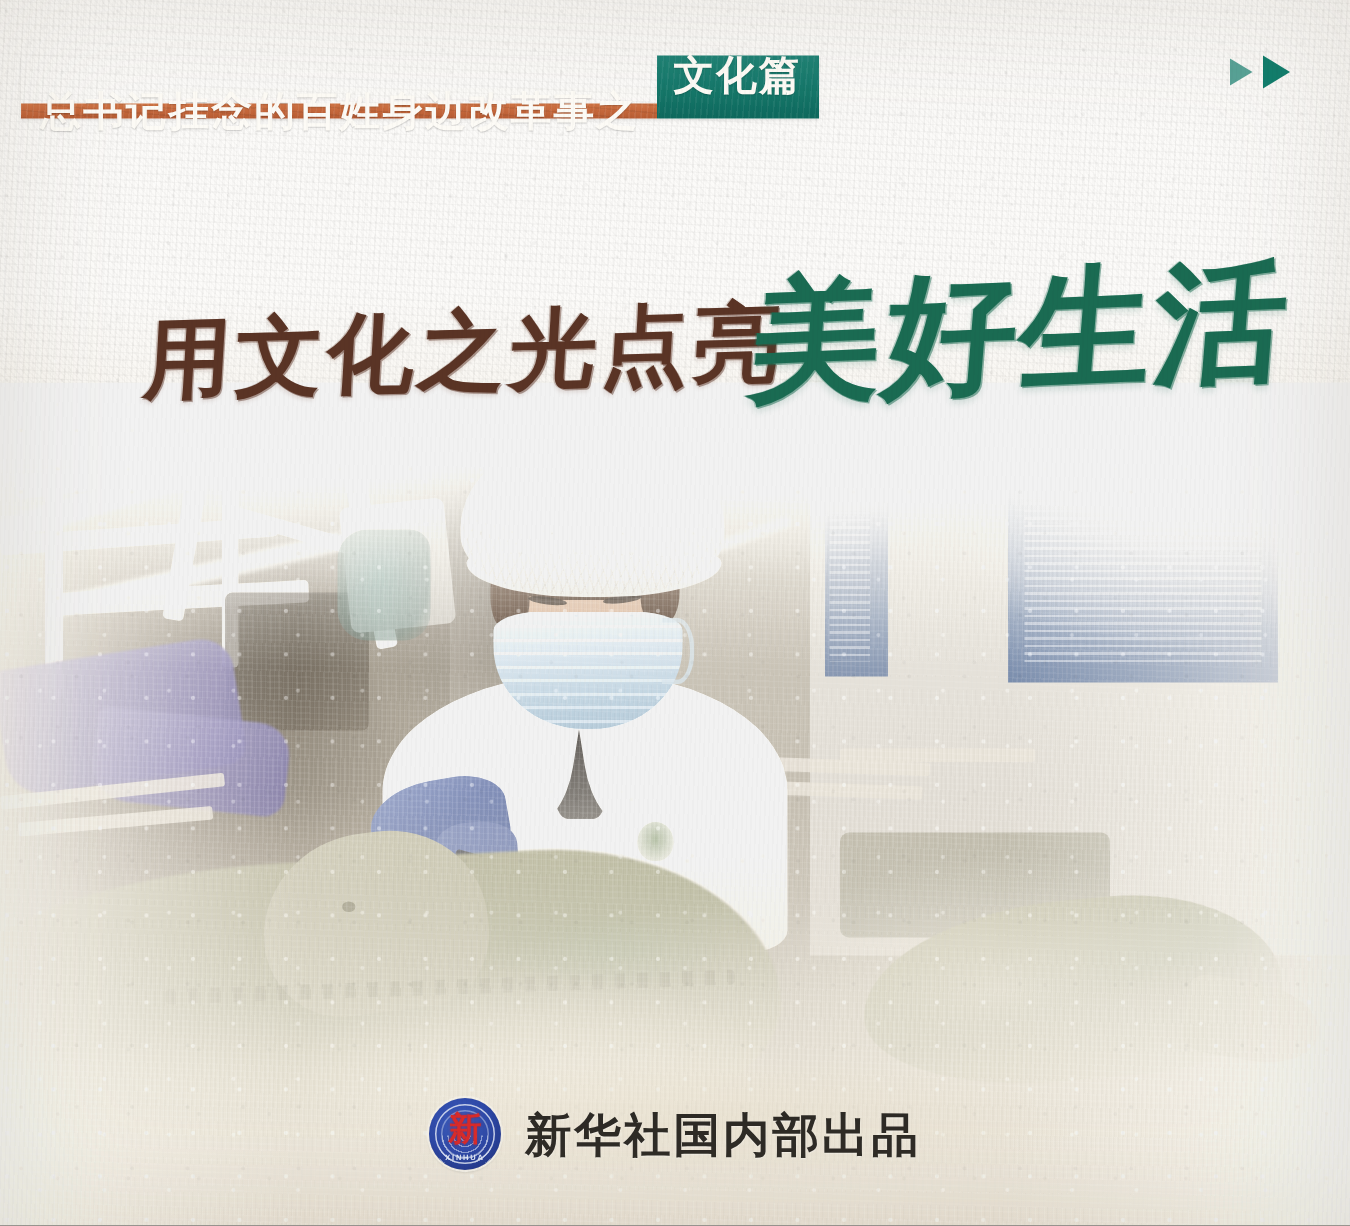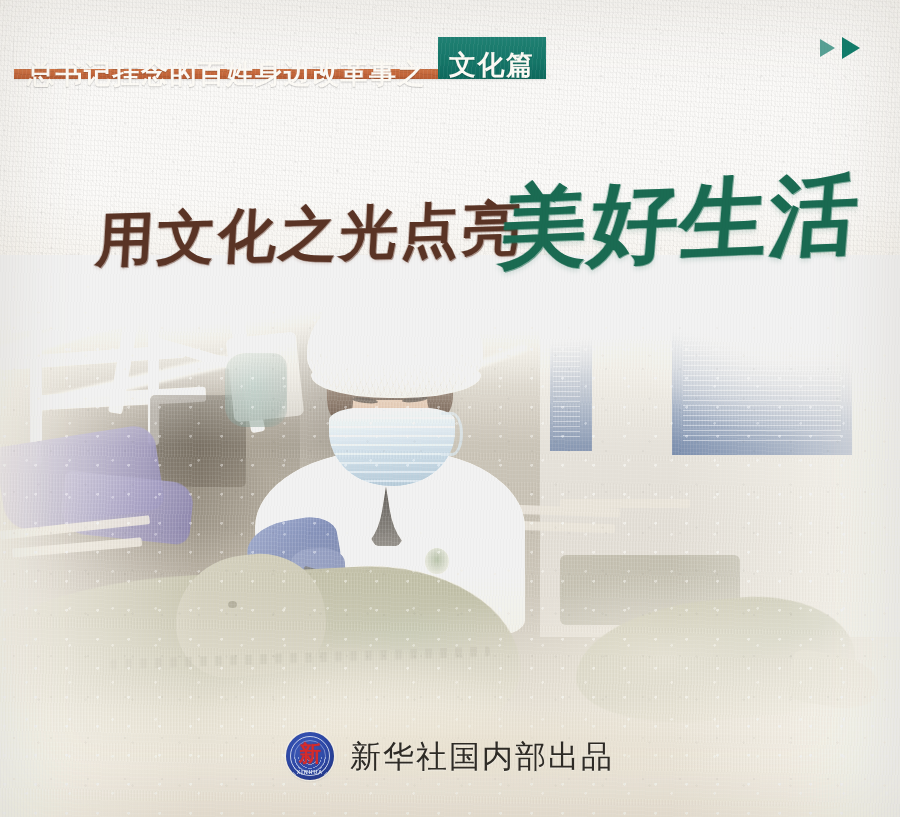--- a/index.html
+++ b/index.html
@@ -382,21 +382,21 @@
   .banner-main::after{
     content:"";position:absolute;inset:0;
     background-image:
       repeating-linear-gradient(95deg, rgba(255,255,255,.07) 0 1px, transparent 1px 4px),
       repeating-linear-gradient(5deg, rgba(0,0,0,.06) 0 1px, transparent 1px 5px);
     pointer-events:none;
   }
   .banner-sub{
     background:linear-gradient(180deg,#1e8275 0%,#15776a 55%,#0f6a5e 100%);
     padding:0 11px;
-    display:flex;align-items:flex-end;
+    display:flex;align-items:flex-start;
     position:relative;
   }
   .banner-sub::after{
     content:"";position:absolute;inset:0;
     background-image:repeating-linear-gradient(95deg, rgba(255,255,255,.06) 0 1px, transparent 1px 4px);
     pointer-events:none;
   }
   .banner-text{
     color:#fdfbf6;
     font-family:"Liberation Serif", serif;
@@ -483,21 +483,21 @@
     font-size:22px;font-weight:bold;line-height:1;
     text-shadow:0 0 2px rgba(180,20,20,.6);
   }
   .logo-word{
     position:absolute;left:0;right:0;bottom:5px;text-align:center;
     color:#e6ecf8;font-family:"Liberation Sans", sans-serif;
     font-size:5px;letter-spacing:1.2px;font-weight:bold;
   }
   .footer-text{
     font-family:"Liberation Sans", sans-serif;
-    font-weight:normal;
+    font-weight:bold;
     font-size:31px;
     color:#2e2b26;
     letter-spacing:2px;
     line-height:1;
     text-shadow:0 1px 1px rgba(255,255,255,.45);
   }
   .footer-haze{
     position:absolute;left:220px;right:180px;bottom:22px;height:90px;
     background:radial-gradient(ellipse at 50% 50%, rgba(234,226,208,.72), rgba(234,226,208,0) 72%);
     z-index:21;pointer-events:none;

